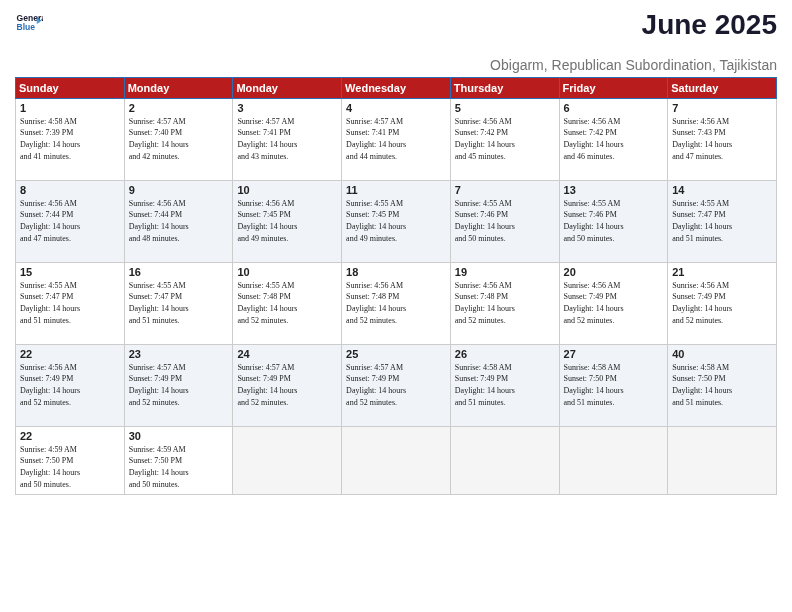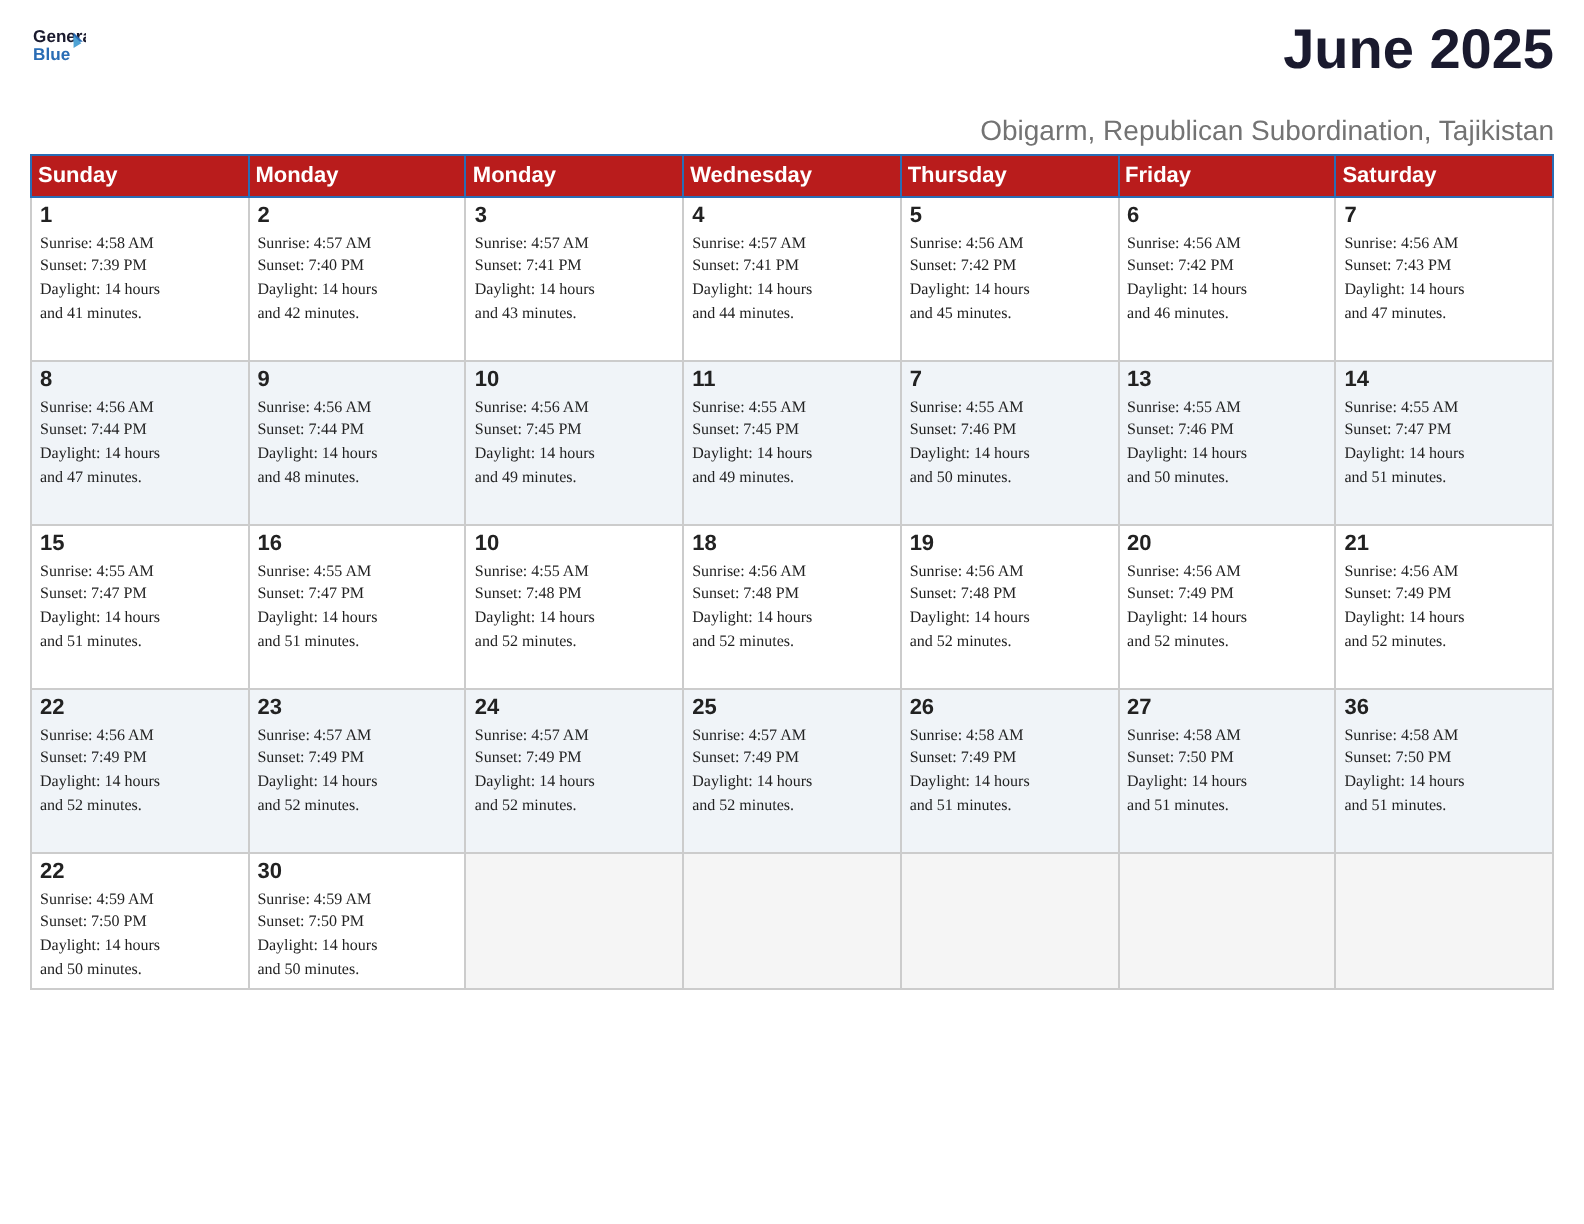--- a/index.html
+++ b/index.html
@@ -316,21 +316,21 @@
 and 51 minutes.</div>
           </td>
           <td>
             <span class="day-num">27</span>
             <div class="day-info" style="white-space: pre-line;">Sunrise: 4:58 AM
 Sunset: 7:50 PM
 Daylight: 14 hours
 and 51 minutes.</div>
           </td>
           <td>
-            <span class="day-num">36</span>
+            <span class="day-num">40</span>
             <div class="day-info" style="white-space: pre-line;">Sunrise: 4:58 AM
 Sunset: 7:50 PM
 Daylight: 14 hours
 and 51 minutes.</div>
           </td>
         </tr>
         <tr class="last-row">
           <td>
             <span class="day-num">22</span>
             <div class="day-info" style="white-space: pre-line;">Sunrise: 4:59 AM

